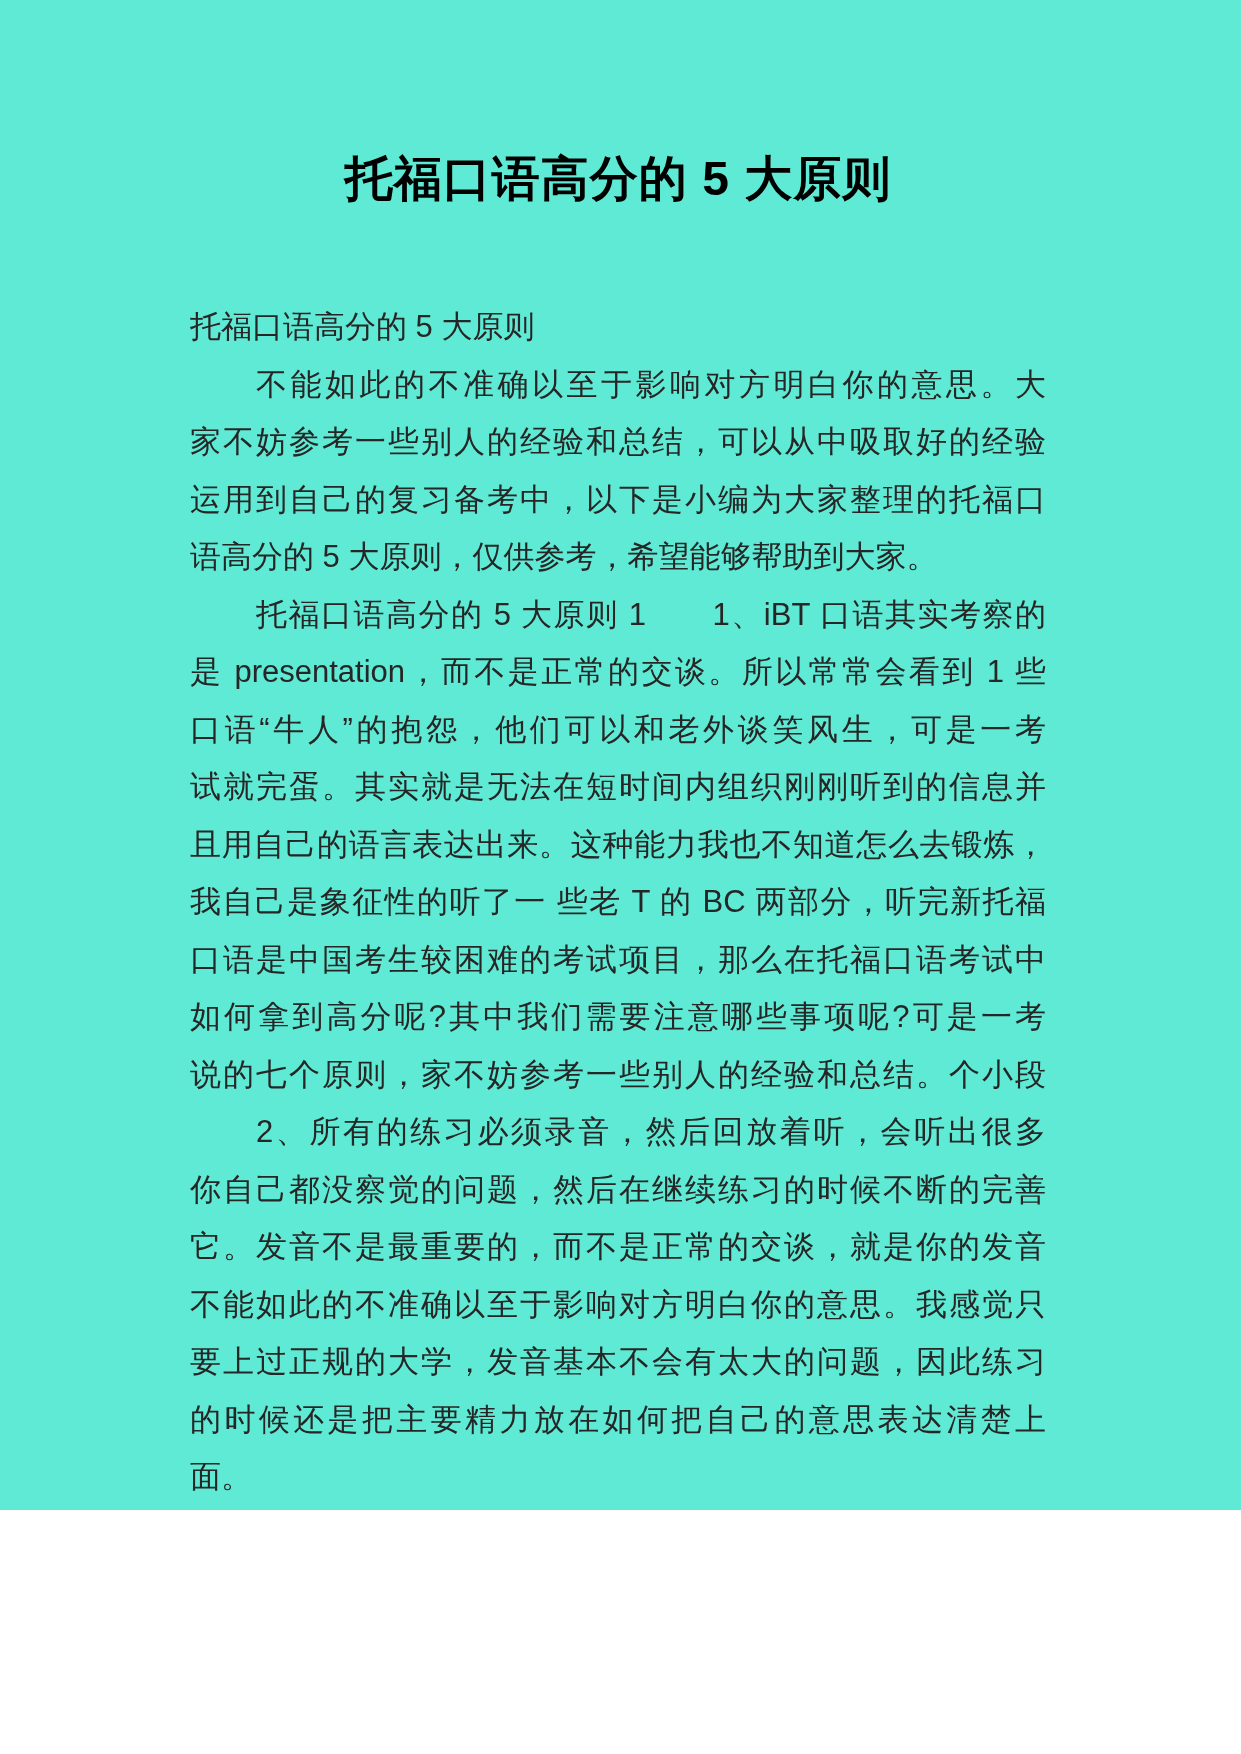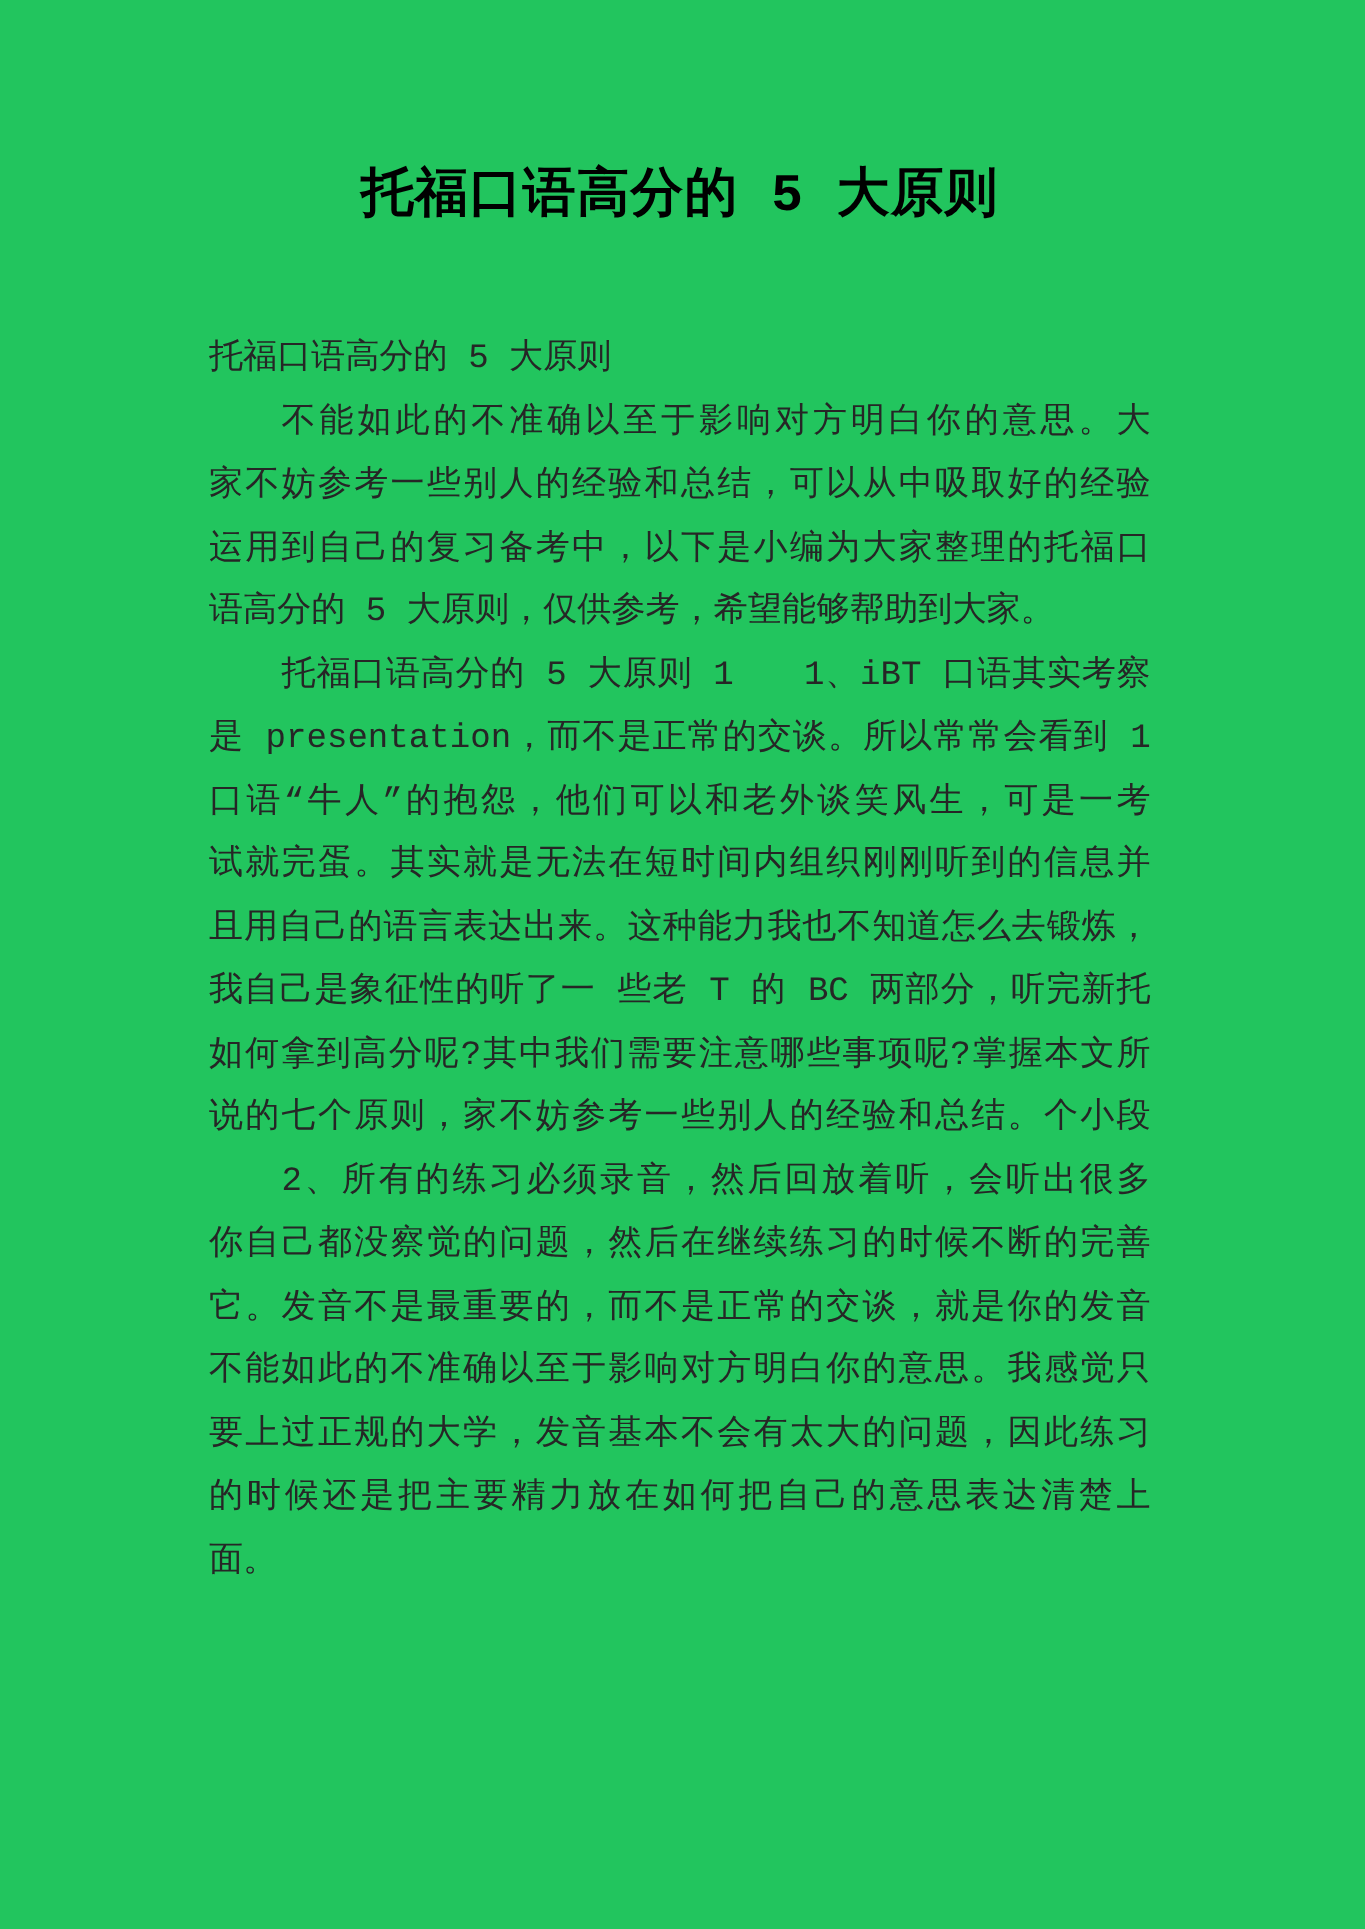--- a/index.html
+++ b/index.html
@@ -3,24 +3,24 @@
 <meta charset="utf-8">
 <style>
   html, body {
     margin: 0;
     padding: 0;
     background: #ffffff;
   }
   .page {
     position: relative;
     width: 1241px;
-    height: 1754px;
-    background: #22c55e;
+    height: 1510px;
+    background: #5eead4;
     overflow: hidden;
-    font-family: Liberation Mono, monospace;
+    font-family: Liberation Sans, sans-serif;
   }
   .doc {
     position: absolute;
     left: 190px;
     top: 146px;
     width: 856px;
   }
   .title {
     font-size: 48px;
     line-height: 66px;
@@ -70,21 +70,22 @@
           <div class="line">运用到自己的复习备考中，以下是小编为大家整理的托福口</div>
           <div class="line last">语高分的 5 大原则，仅供参考，希望能够帮助到大家。</div>
         </div>
         <div class="paragraph">
           <div class="line indent">托福口语高分的 5 大原则 1　　1、iBT 口语其实考察的</div>
           <div class="line">是 presentation，而不是正常的交谈。所以常常会看到 1 些</div>
           <div class="line">口语“牛人”的抱怨，他们可以和老外谈笑风生，可是一考</div>
           <div class="line">试就完蛋。其实就是无法在短时间内组织刚刚听到的信息并</div>
           <div class="line">且用自己的语言表达出来。这种能力我也不知道怎么去锻炼，</div>
           <div class="line">我自己是象征性的听了一 些老 T 的 BC 两部分，听完新托福</div>
-          <div class="line">如何拿到高分呢?其中我们需要注意哪些事项呢?掌握本文所</div>
+          <div class="line">口语是中国考生较困难的考试项目，那么在托福口语考试中</div>
+          <div class="line">如何拿到高分呢?其中我们需要注意哪些事项呢?可是一考</div>
           <div class="line">说的七个原则，家不妨参考一些别人的经验和总结。个小段</div>
         </div>
         <div class="paragraph">
           <div class="line indent">2、所有的练习必须录音，然后回放着听，会听出很多</div>
           <div class="line">你自己都没察觉的问题，然后在继续练习的时候不断的完善</div>
           <div class="line">它。发音不是最重要的，而不是正常的交谈，就是你的发音</div>
           <div class="line">不能如此的不准确以至于影响对方明白你的意思。我感觉只</div>
           <div class="line">要上过正规的大学，发音基本不会有太大的问题，因此练习</div>
           <div class="line">的时候还是把主要精力放在如何把自己的意思表达清楚上</div>
           <div class="line last">面。</div>

